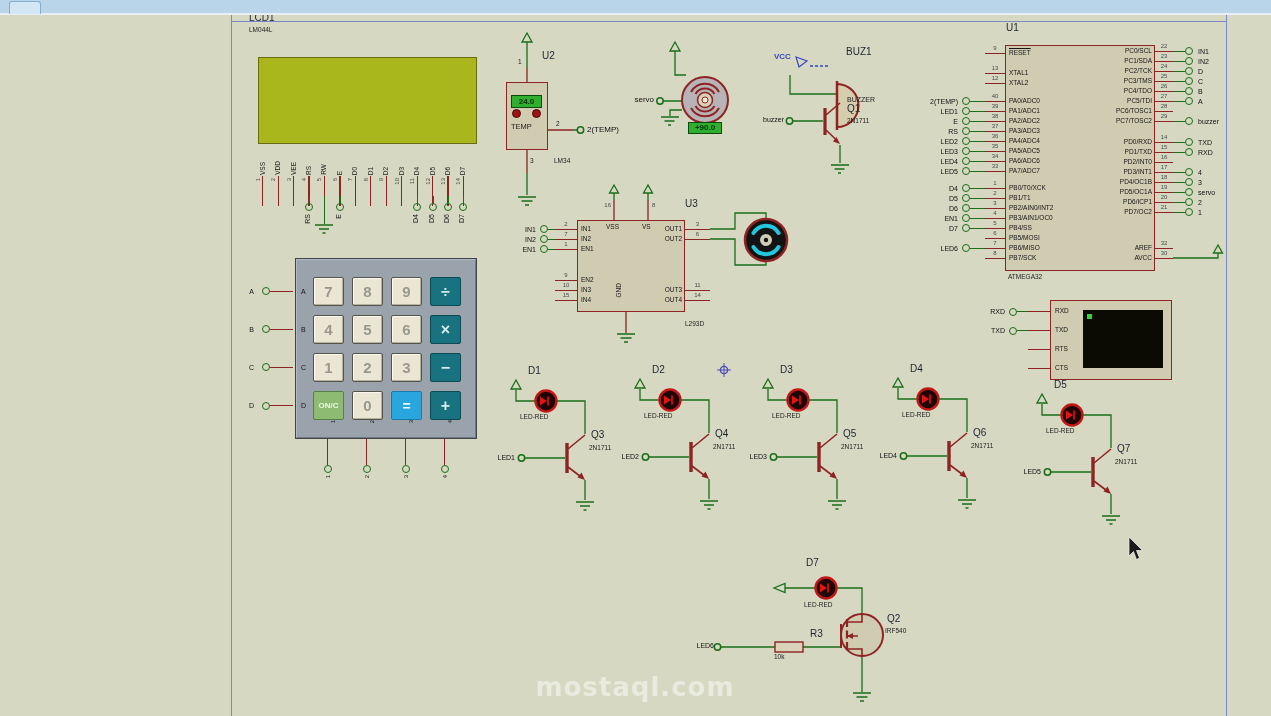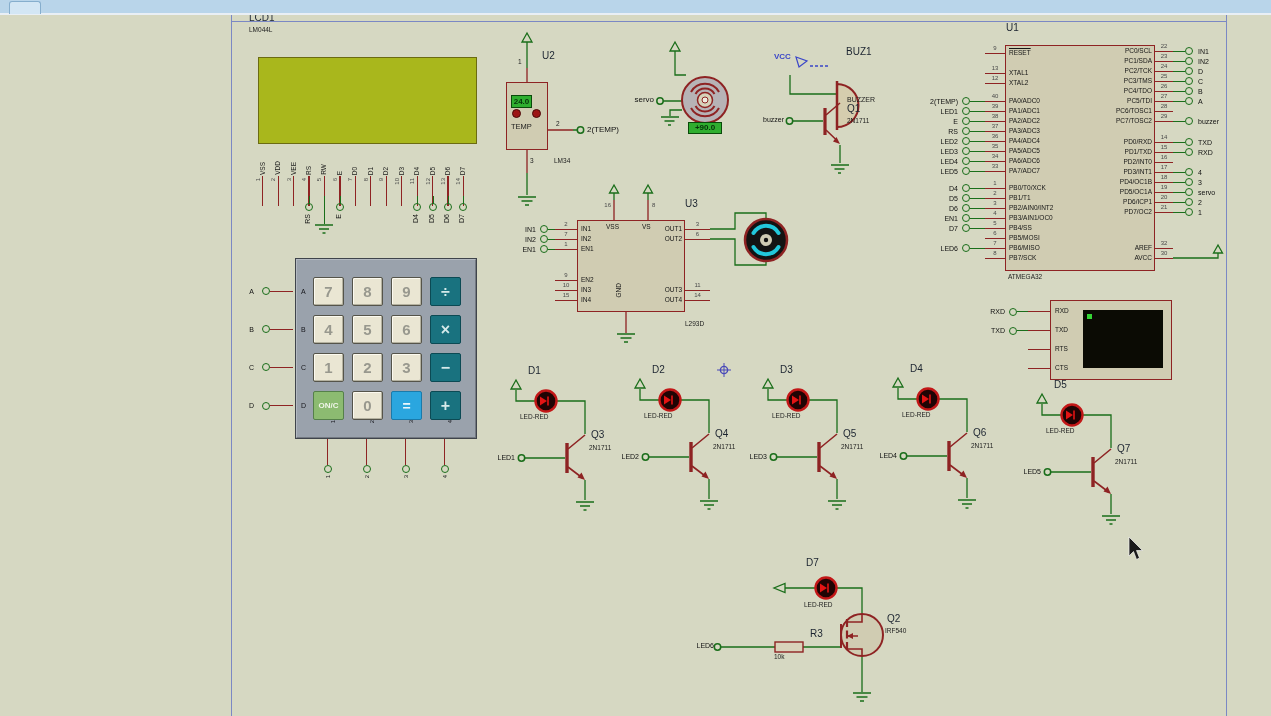--- a/index.html
+++ b/index.html
@@ -199,21 +199,21 @@
       <g stroke="#8e2323" stroke-width="1.3" fill="none">
           <path d="M32 43 V57 M53 105 H78 M32 125 V148"></path>
         </g>
       <path d="M27 17 L32 8 L37 17 Z" fill="#d6d8c2" stroke="#1a6e1a" stroke-width="1.3"></path>
       <circle cx="85.5" cy="105" r="3.2" fill="none" stroke="#1a6e1a" stroke-width="1.5"></circle>
       <g stroke="#1a6e1a" stroke-width="1.5" fill="none">
           <path d="M23 172 H41 M26.5 176 H37.5 M30 180 H34"></path>
         </g>
     </svg>
     <div class="chipbox" style="left:11px;top:57px;width:42px;height:68px"></div>
-    <div class="gdisp" style="left:16px;top:70px;width:21px;height:13px">24.0</div>
+    <div class="gdisp" style="left:16px;top:70px;width:31px;height:13px">24.0</div>
     <div class="abs" style="left:17px;top:84px;width:9px;height:9px;border-radius:50%;background:#9c1414;border:1.5px solid #4a0808;box-sizing:border-box"></div>
     <div class="abs" style="left:37px;top:84px;width:9px;height:9px;border-radius:50%;background:#9c1414;border:1.5px solid #4a0808;box-sizing:border-box"></div>
     <div class="abs f-part" style="left:16px;top:98px;font-size:7.5px">TEMP</div>
     <div class="abs f-ref" style="left:47px;top:26px">U2</div>
     <div class="abs f-part" style="left:23px;top:34px">1</div>
     <div class="abs f-part" style="left:61px;top:96px">2</div>
     <div class="abs f-part" style="left:35px;top:133px">3</div>
     <div class="abs f-part" style="left:59px;top:133px">LM34</div>
     <div class="abs f-net" style="left:92px;top:101px;font-size:8px">2(TEMP)</div>
   </div>
@@ -1165,20 +1165,21 @@
     <div class="abs f-ref" style="left:120px;top:73px">R3</div>
     <div class="abs f-part" style="left:84px;top:98px">10k</div>
     <div class="abs f-net" style="left:0;top:86px;width:24px;text-align:right">LED6</div>
   </div>
 
   <svg class="abs" width="14" height="14" style="left:717px;top:363px">
     <circle cx="7" cy="7" r="3.6" fill="none" stroke="#4848b8" stroke-width="1.4"></circle>
     <path d="M7 0 V14 M0 7 H14" stroke="#4848b8" stroke-width="1"></path>
   </svg>
 
+  <div class="wm" style="left:520px;top:672px;width:230px;font-size:26px;letter-spacing:1px">mostaql.com</div>
 
   <svg class="abs" width="22" height="28" style="left:1128px;top:536px;z-index:70">
     <polygon points="1,1 1,20 5.5,15.5 8.5,23.5 11.5,22 8.5,14.5 14.5,14.5" fill="#1a1a1a" stroke="#f5f5f5" stroke-width="0.7"></polygon>
   </svg>
 </div>
 
 <div class="topbar">
   <div class="toptab"></div>
 </div>
 

